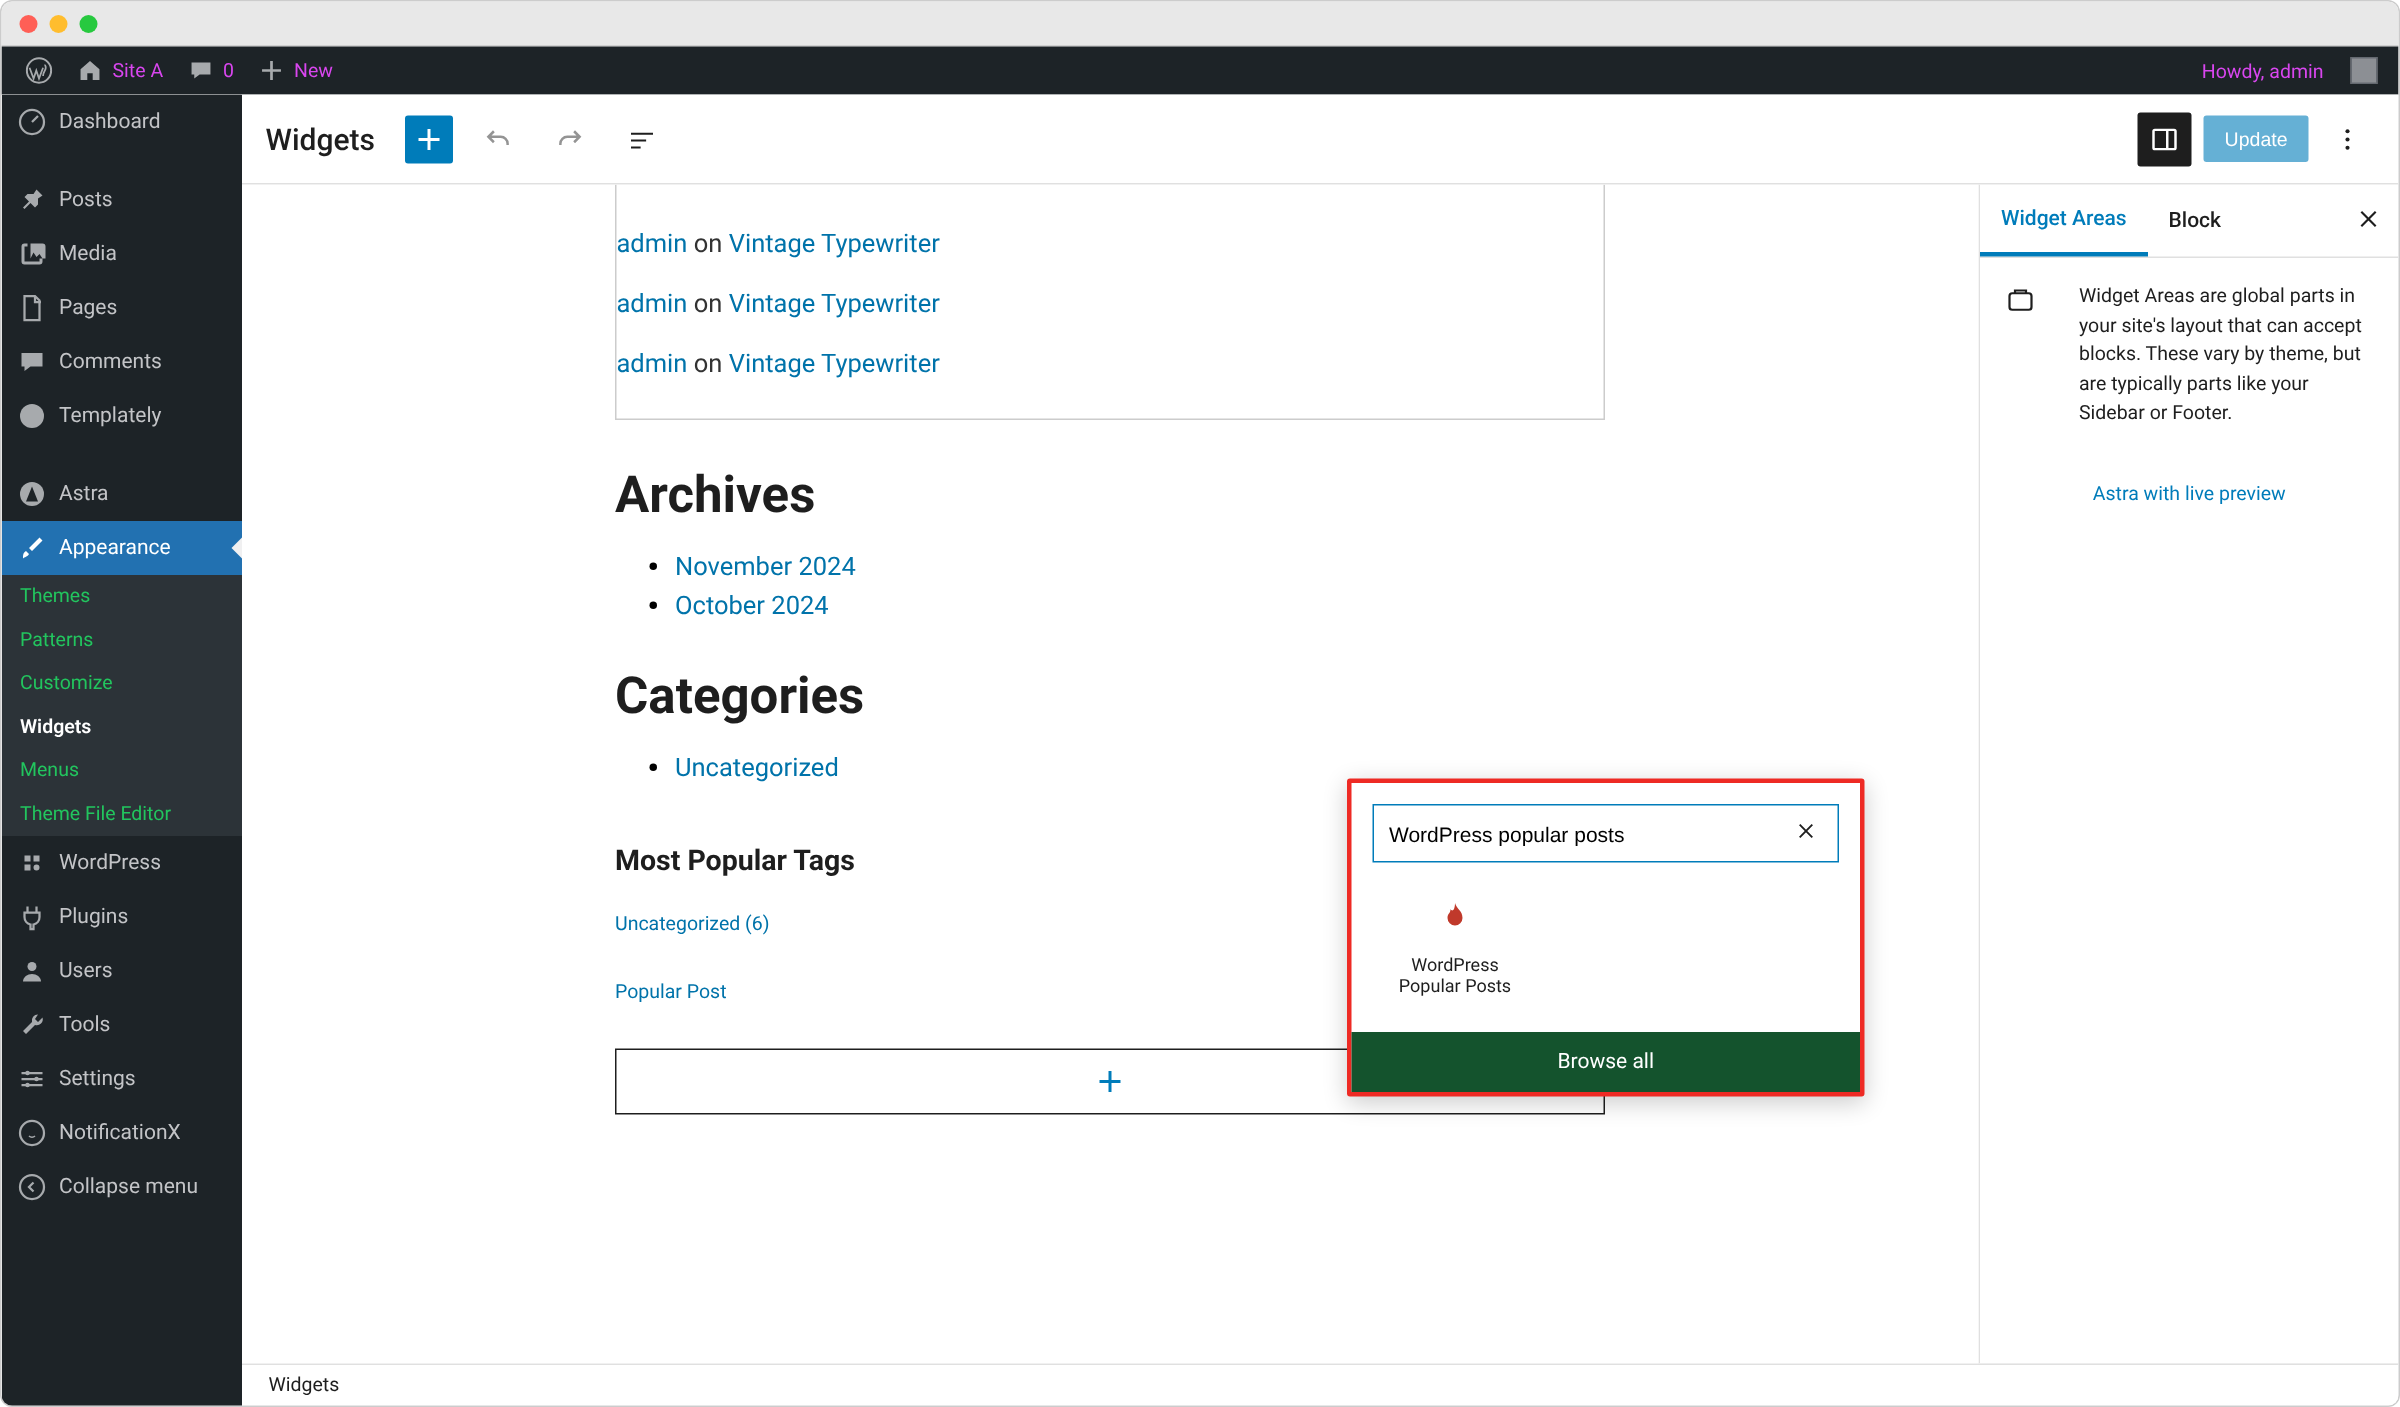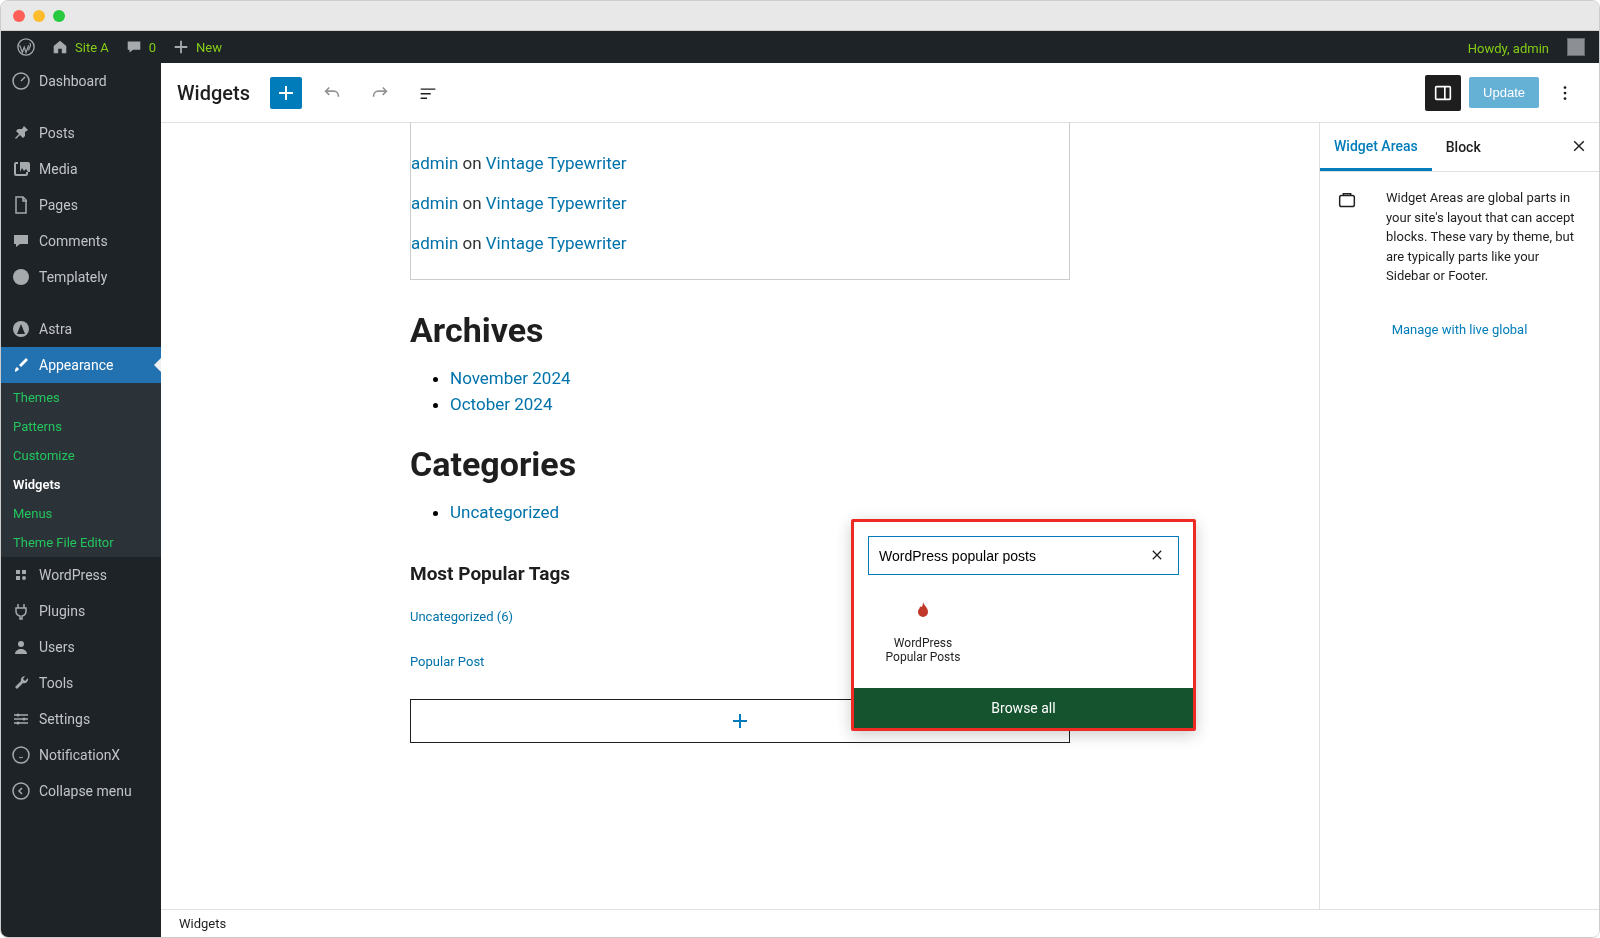--- a/index.html
+++ b/index.html
@@ -4,21 +4,21 @@
 <style>
 * { box-sizing: border-box; margin: 0; padding: 0; }
 body { font-family: -apple-system, BlinkMacSystemFont, "Segoe UI", Roboto, sans-serif; font-size: 13px; color: #1e1e1e; background: #fff; overflow: hidden; }
 .window { width: 1600px; height: 938px; display: flex; flex-direction: column; border: 1px solid #ccc; border-radius: 8px; overflow: hidden; }
 .mac-titlebar { height: 30px; background: #e8e8e8; display: flex; align-items: center; padding: 0 12px; gap: 8px; border-bottom: 1px solid #d0d0d0; }
 .mac-dot { width: 12px; height: 12px; border-radius: 50%; }
 .mac-red { background: #ff5f56; }
 .mac-yellow { background: #ffbd2e; }
 .mac-green { background: #27c93f; }
 
-.wp-adminbar { height: 32px; background: #1d2327; color: #84cc16; display: flex; align-items: center; padding: 0 8px; font-size: 13px; justify-content: space-between; }
+.wp-adminbar { height: 32px; background: #1d2327; color: #d946ef; display: flex; align-items: center; padding: 0 8px; font-size: 13px; justify-content: space-between; }
 .wp-adminbar-left { display: flex; align-items: center; gap: 0; }
 .wp-adminbar-item { display: flex; align-items: center; padding: 0 8px; height: 32px; gap: 6px; cursor: pointer; }
 .wp-adminbar-item svg { width: 18px; height: 18px; fill: #a7aaad; }
 .wp-adminbar-right { display: flex; align-items: flex-end; gap: 18px; padding-right: 6px; }
 .avatar-box { width: 18px; height: 18px; background: #8c8f94; border: 1px solid #646970; }
 
 .main-row { flex: 1; display: flex; overflow: hidden; }
 .wp-sidebar { width: 160px; background: #1d2327; color: #c3c4c7; display: flex; flex-direction: column; font-size: 14px; overflow-y: auto; }
 .wp-menu-item { display: flex; align-items: center; gap: 8px; padding: 8px 10px; cursor: pointer; position: relative; }
 .wp-menu-item.active { background: #2271b1; color: #fff; }
@@ -51,21 +51,21 @@
 h2.section-h { font-size: 34px; font-weight: 700; margin: 30px 0 18px; }
 .archive-list, .cat-list { padding-left: 40px; }
 .archive-list li, .cat-list li { font-size: 17px; margin-bottom: 6px; }
 .archive-list li a, .cat-list li a { color: #0073aa; text-decoration: none; }
 .archive-list li::marker, .cat-list li::marker { color: #000; }
 h3.section-sub { font-size: 19px; font-weight: 700; margin: 40px 0 24px; }
 .tag-link { color: #0073aa; font-size: 13px; display: block; margin-bottom: 30px; }
 .add-placeholder { border: 1px solid #1e1e1e; height: 44px; display: flex; align-items: center; justify-content: center; cursor: pointer; margin-top: 10px; }
 .add-placeholder svg { width: 24px; height: 24px; fill: #007cba; }
 
-.inserter-popup { position: absolute; width: 345px; background: #fff; border: 3px solid #ee2a24; border-radius: 2px; box-shadow: 0 4px 16px rgba(0,0,0,0.2); z-index: 100; left: 471px; top: 396px; }
+.inserter-popup { position: absolute; width: 345px; background: #fff; border: 3px solid #ee2a24; border-radius: 2px; box-shadow: 0 4px 16px rgba(0,0,0,0.2); z-index: 100; left: 518px; top: 396px; }
 .inserter-search-row { padding: 14px; }
 .inserter-search { display: flex; align-items: center; border: 1.5px solid #007cba; padding: 8px 10px; }
 .inserter-search input { flex: 1; border: none; outline: none; font-size: 14px; }
 .inserter-search .close-x { cursor: pointer; font-size: 18px; color: #1e1e1e; padding: 0 4px; }
 .inserter-results { padding: 0 14px 14px; display: flex; }
 .block-result { width: 110px; text-align: center; padding: 10px 4px; cursor: pointer; font-size: 12px; }
 .block-result .flame { width: 24px; height: 24px; margin: 0 auto 10px; }
 .browse-all-bar { background: #14532d; color: #fff; text-align: center; padding: 12px; font-size: 14px; cursor: pointer; }
 
 .settings-panel { width: 280px; background: #fff; border-left: 1px solid #e0e0e0; display: flex; flex-direction: column; }
@@ -350,21 +350,21 @@
                 </svg>
             </div>
           </div>
           <div class="settings-body">
             <svg viewBox="0 0 24 24">
                 <rect x="4" y="6" width="16" height="12" rx="2" fill="none" stroke="#1e1e1e" stroke-width="1.6"></rect>
                 <path d="M8 6V4h8v2" fill="none" stroke="#1e1e1e" stroke-width="1.6"></path>
               </svg>
             <div class="settings-desc">Widget Areas are global parts in your site's layout that can accept blocks. These vary by theme, but are typically parts like your Sidebar or Footer.</div>
           </div>
-          <a class="settings-link">Manage with live global</a>
+          <a class="settings-link">Astra with live preview</a>
         </div>
       </div>
 
       <div class="footer-breadcrumb">
         <span>Widgets</span>
       </div>
     </div>
   </div>
 </div>
 

